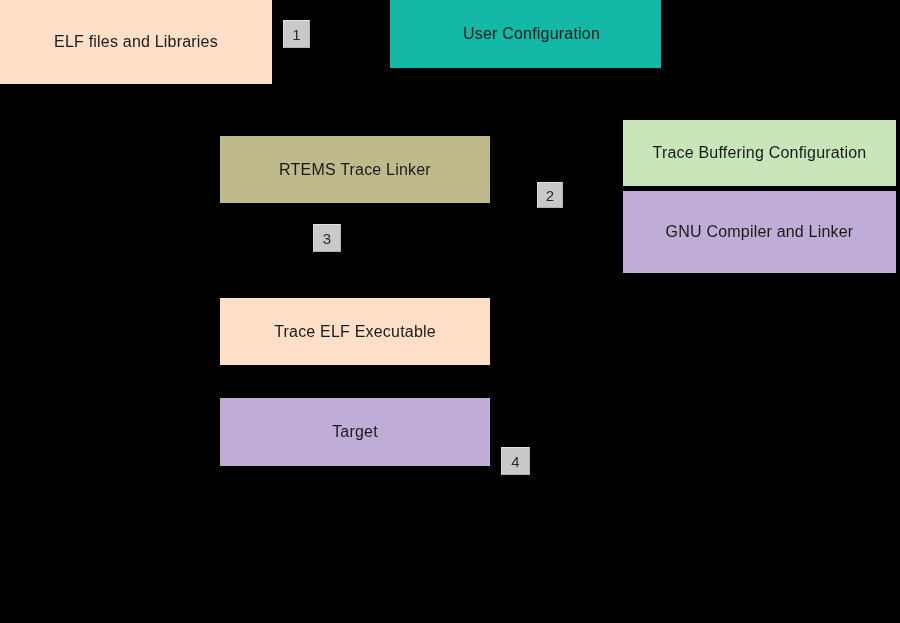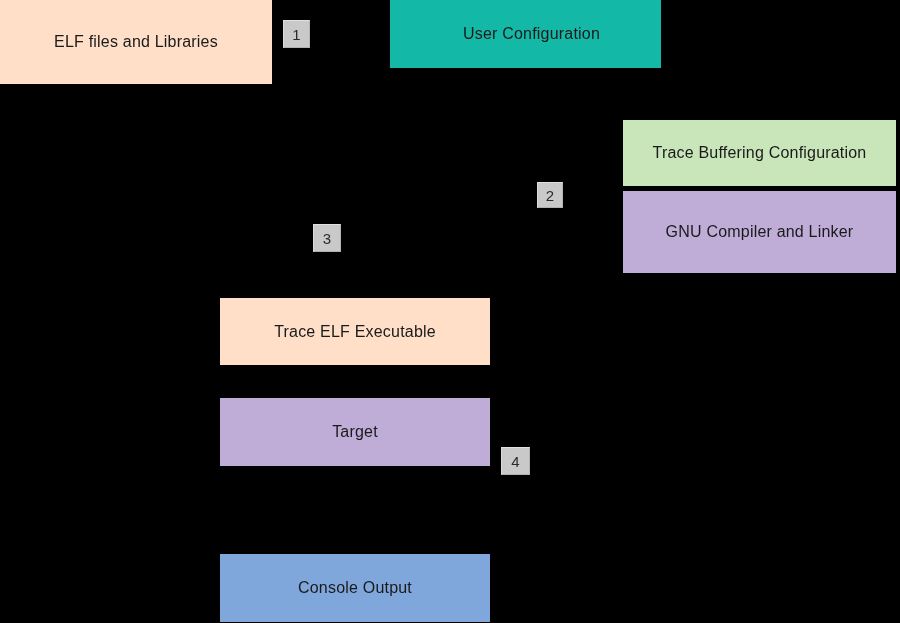--- a/index.html
+++ b/index.html
@@ -55,36 +55,36 @@
   </div>
 
   <div class="node" style="left: 390px; top: 0px; width: 271px; height: 68px; background: #14b8a6; padding-left: 12px;">
     <span class="node-label">User Configuration</span>
   </div>
 
   <div class="node" style="left: 623px; top: 98px; width: 273px; height: 66px; background: rgb(200, 230, 185); margin-top: 22px;">
     <span class="node-label">Trace Buffering Configuration</span>
   </div>
 
+  <div class="node" style="left: 220px; top: 136px; width: 270px; height: 67px; background: rgb(190, 186, 139);">
+    <span class="node-label">RTEMS Trace Linker</span>
+  </div>
 
   <div class="node" style="left: 623px; top: 191px; width: 273px; height: 82px; background: rgb(191, 173, 215);">
     <span class="node-label">GNU Compiler and Linker</span>
   </div>
 
   <div class="node" style="left: 220px; top: 298px; width: 270px; height: 67px; background: rgb(255, 223, 200);">
     <span class="node-label">Trace ELF Executable</span>
   </div>
 
   <div class="node" style="left: 220px; top: 398px; width: 270px; height: 68px; background: rgb(191, 173, 215);">
     <span class="node-label">Target</span>
   </div>
 
-  <div class="node" style="left: 220px; top: 554px; width: 270px; height: 68px; background: rgb(127, 167, 219);">
-    <span class="node-label">Console Output</span>
-  </div>
 
   <div class="badge" style="left: 283px; top: 20px; width: 27px; height: 28px; background: rgb(201, 201, 201);">
     <span class="badge-label">1</span>
   </div>
 
   <div class="badge" style="left: 537px; top: 182px; width: 26px; height: 26px; background: rgb(201, 201, 201);">
     <span class="badge-label">2</span>
   </div>
 
   <div class="badge" style="left: 313px; top: 224px; width: 28px; height: 28px; background: rgb(201, 201, 201);">

